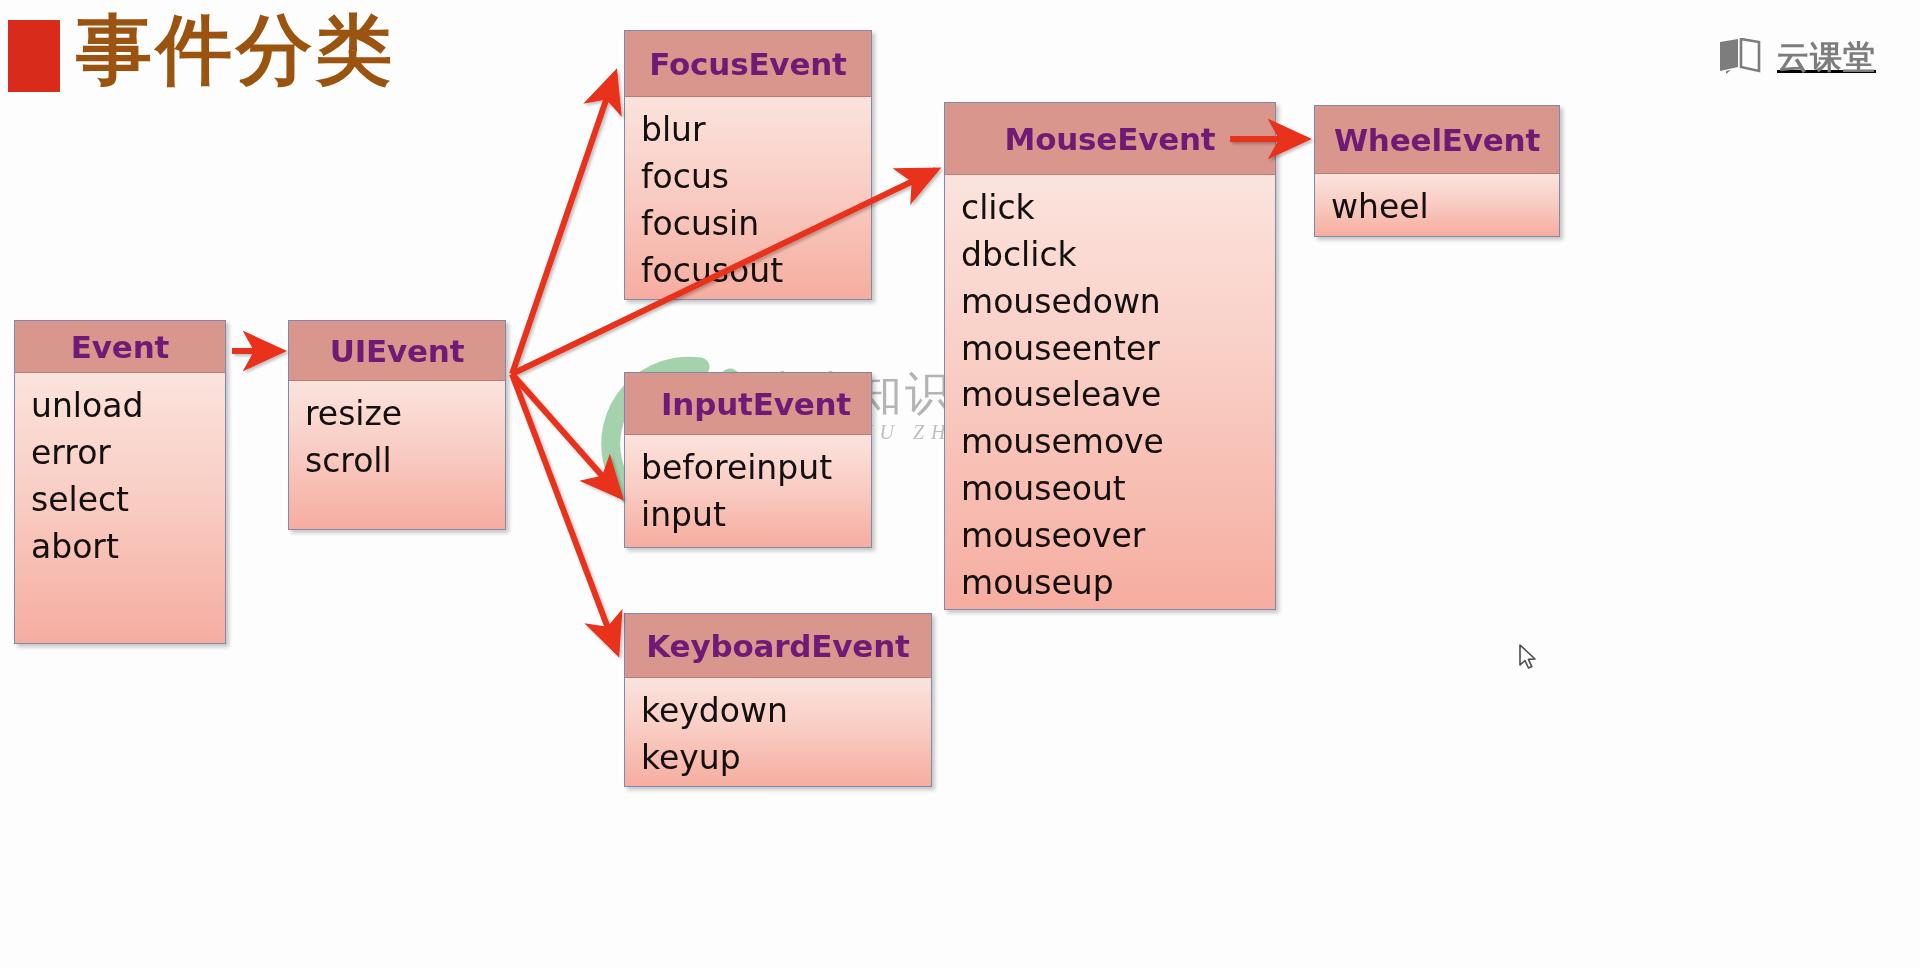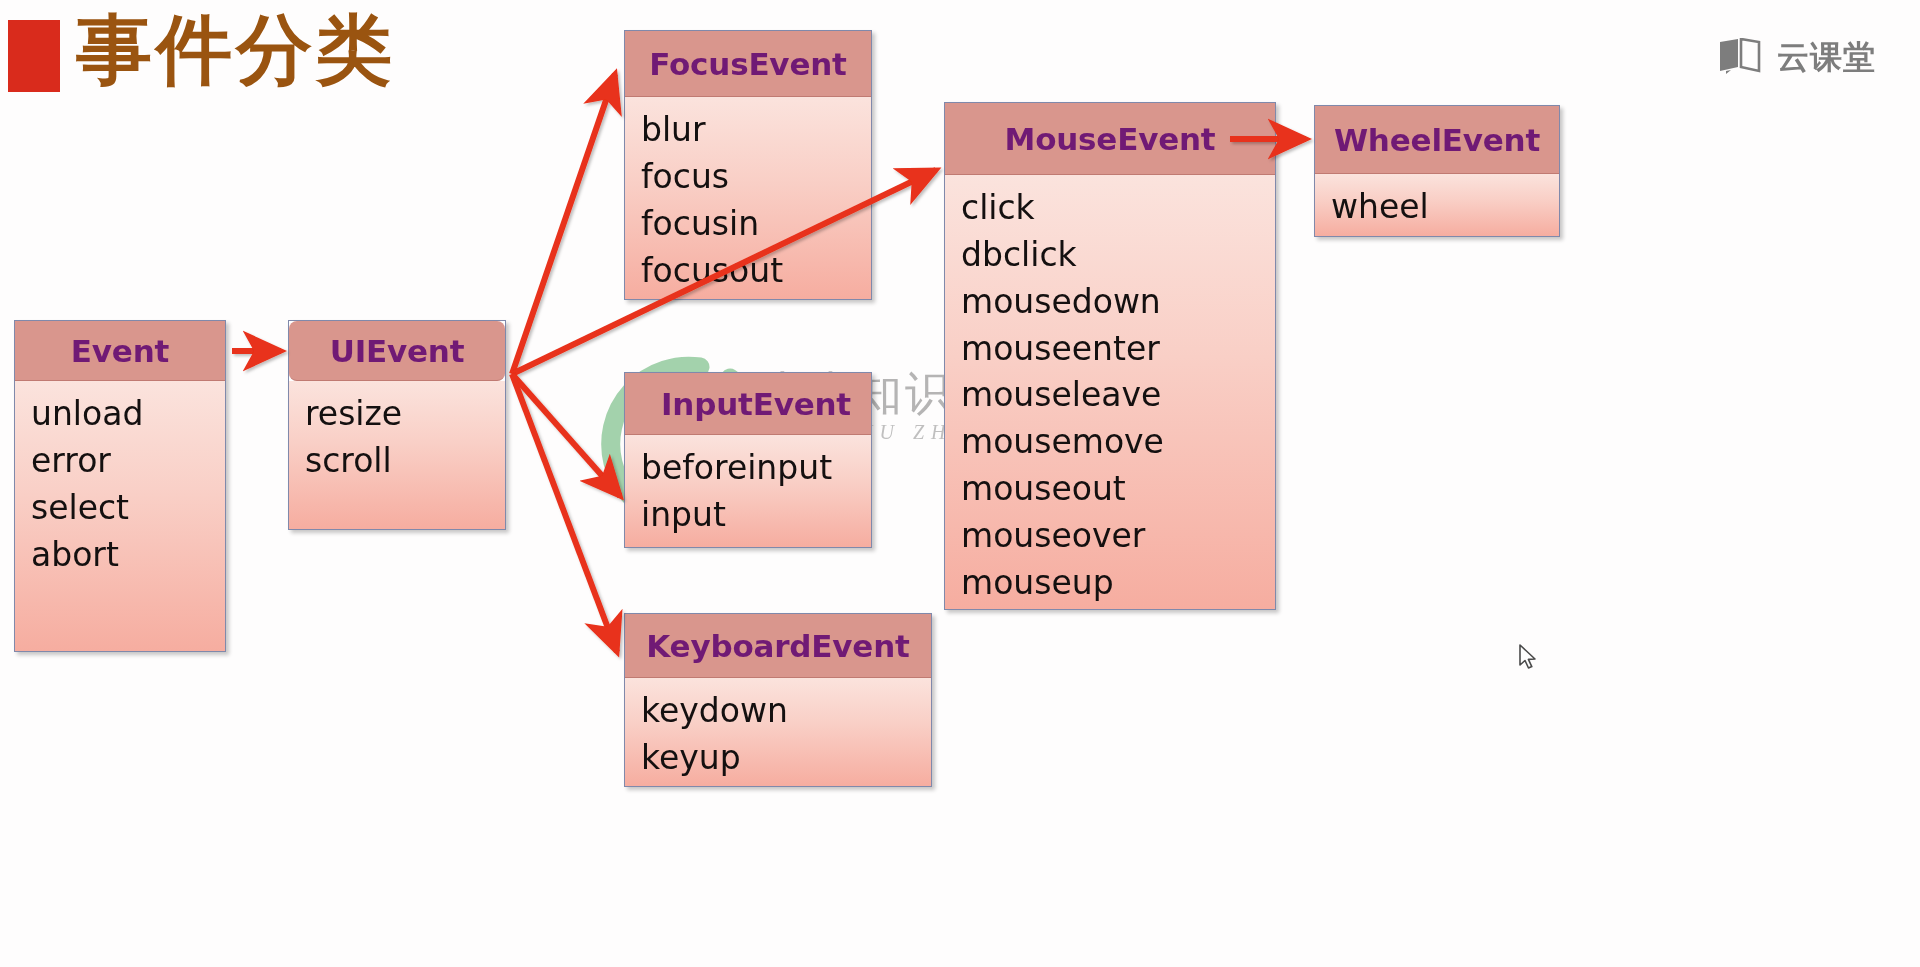--- a/index.html
+++ b/index.html
@@ -46,20 +46,21 @@
   }
 
   
   .brand {
     position: absolute;
     right: 44px;
     top: 36px;
     display: flex;
     align-items: center;
     gap: 14px;
+    text-decoration: underline;
   }
   .brand-icon { display: block; }
   .brand-text {
     font-family: "DejaVu Sans", "Liberation Sans", sans-serif;
     font-size: 32px;
     font-weight: 600;
     color: #7d7d7d;
     letter-spacing: 1px;
     white-space: nowrap;
   }
@@ -139,25 +140,25 @@
   .node-body .item {
     font-family: "DejaVu Sans", "Liberation Sans", sans-serif;
     font-size: 33px;
     color: #141010;
     line-height: 1.42;
     white-space: nowrap;
   }
 
   
   #node-event      { left: 14px;   top: 320px; width: 212px; }
-  #node-event      .node-header { height: 60px; }
+  #node-event      .node-header { height: 52px; }
   #node-event      .node-body   { height: 270px; }
 
   #node-uievent    { left: 288px;  top: 320px; width: 218px; }
-  #node-uievent    .node-header { height: 60px; border-radius: 8px; }
+  #node-uievent    .node-header { height: 60px; }
   #node-uievent    .node-body   { height: 148px; }
 
   #node-focusevent { left: 624px;  top: 30px;  width: 248px; }
   #node-focusevent .node-header { height: 66px; }
   #node-focusevent .node-body   { height: 202px; }
 
   #node-inputevent { left: 624px;  top: 372px; width: 248px; }
   #node-inputevent .node-header { height: 62px; padding-left: 16px; }
   #node-inputevent .node-body   { height: 112px; }
 

